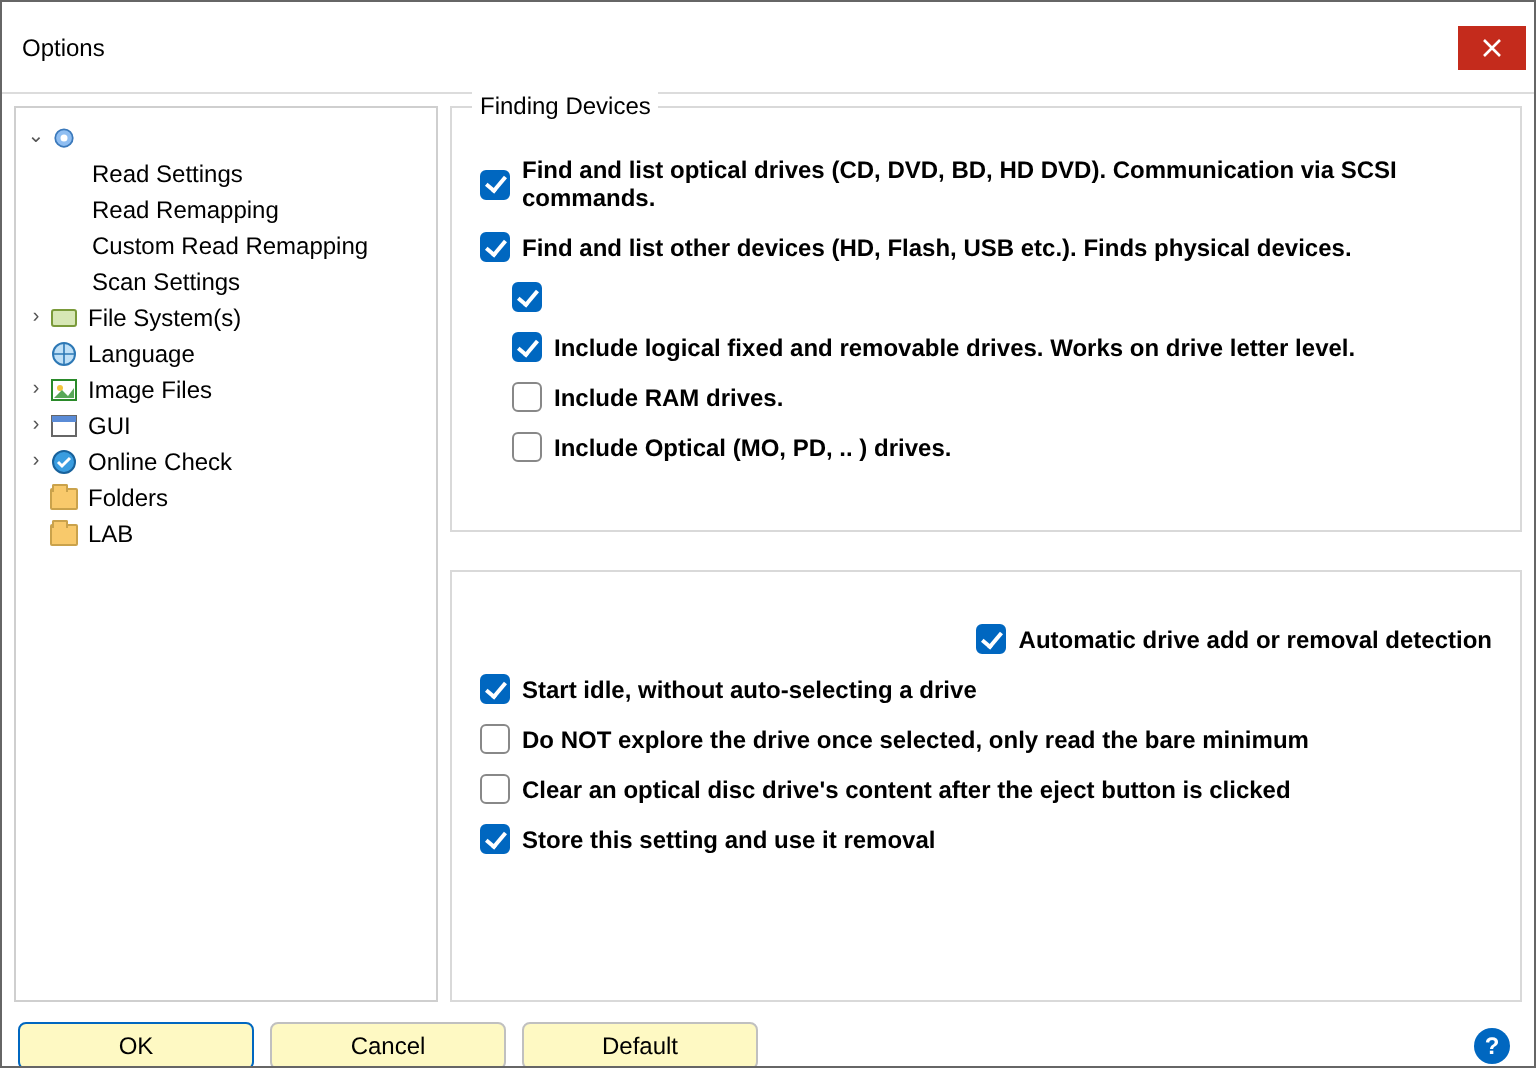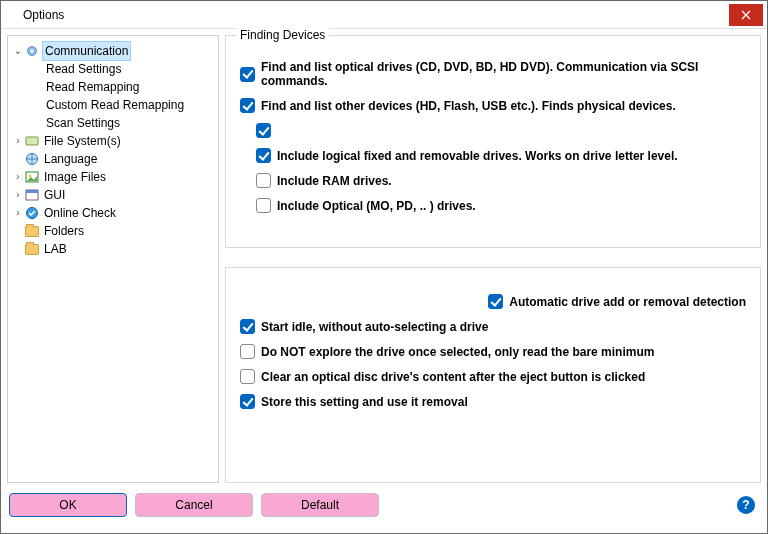--- a/index.html
+++ b/index.html
@@ -8,24 +8,24 @@
     font-family: "Segoe UI", Tahoma, sans-serif;
     font-size: 12px;
     color: #000;
     background: #fff;
     width: 768px;
     height: 534px;
     overflow: hidden;
     border: 1px solid #666;
   }
   .titlebar {
-    height: 28px;
+    height: 46px;
     display: flex;
     align-items: center;
-    padding-left: 22px;
+    padding-left: 10px;
     border-bottom: 1px solid #dcdcdc;
     background: #fff;
   }
   .titlebar .title { flex: 1; }
   .close-btn {
     width: 34px; height: 22px;
     background: #c42b1c;
     color: #fff;
     display: flex; align-items: center; justify-content: center;
     font-size: 13px;
@@ -128,21 +128,21 @@
     align-items: center;
     gap: 8px;
     padding: 0 8px 0 8px;
     height: 32px;
   }
   .btn {
     width: 118px;
     height: 24px;
     border: 1px solid #c0c0c0;
     border-radius: 4px;
-    background: #f9a8d4;
+    background: #fef9c3;
     display: flex; align-items: center; justify-content: center;
     cursor: pointer;
   }
   .btn.default { border-color: #0067c0; }
   .help {
     margin-left: auto;
     width: 18px; height: 18px;
     border-radius: 50%;
     background: #0067c0;
     color: #fff;
@@ -175,21 +175,20 @@
   <div class="tree">
 
     <div class="tree-node">
       <span class="tree-toggle">⌄</span>
       <span class="tree-icon">
         <svg width="14" height="14" viewBox="0 0 16 16">
             <circle cx="8" cy="8" r="5" fill="#8fbef2" stroke="#3b79bb"></circle>
             <circle cx="8" cy="8" r="2" fill="#fff"></circle>
           </svg>
       </span>
-      <span class="tree-label sel">Communication</span>
     </div>
     <div class="tree-node tree-child">
         <span class="tree-label">Read Settings</span>
       </div>
     <div class="tree-node tree-child">
         <span class="tree-label">Read Remapping</span>
       </div>
     <div class="tree-node tree-child">
         <span class="tree-label">Custom Read Remapping</span>
       </div>

